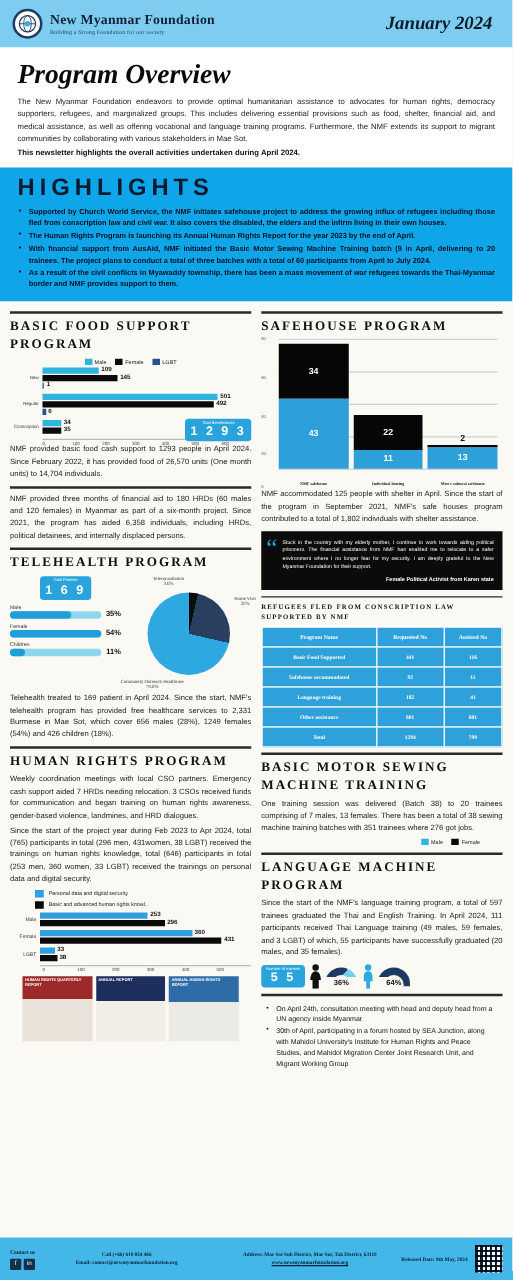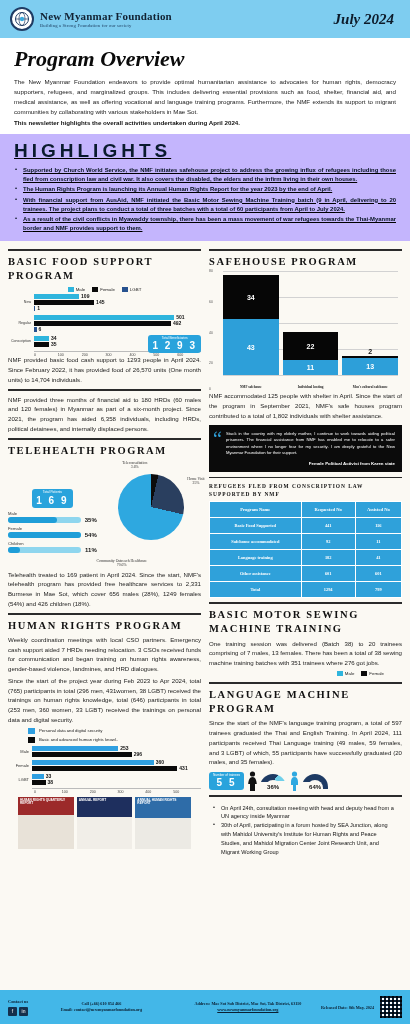--- a/index.html
+++ b/index.html
@@ -30,21 +30,21 @@
   }
   
   .overview { background:#fff; padding:8px 14px 8px; }
   .ov-title {
     font-family:"Liberation Serif", serif; font-style:italic; font-weight:bold;
     font-size:22px; color:#0a0a0a; margin-bottom:5px;
   }
   .ov-body { font-size:6.2px; line-height:1.62; text-align:justify; color:#1a1a1a; }
   .ov-note { font-size:6.2px; font-weight:bold; margin-top:2px; color:#111; }
   
-  .highlights { background:#c4b5fd; padding:6px 14px 7px;text-decoration:underline; }
+  .highlights { background:#0ea5e9; padding:6px 14px 7px; }
   .hl-title { font-size:19px; font-weight:bold; letter-spacing:4px; color:#0a1a2e; margin-bottom:4px; }
   .hl-list { list-style:none; }
   .hl-list li { position:relative; padding-left:9px; font-size:5.9px; line-height:1.55; font-weight:bold; color:#05121f; text-align:justify; margin-bottom:1px; }
   .hl-list li:before { content:"•"; position:absolute; left:1px; top:-1px; }
   
   .cols { display:flex; padding:4px 8px 0; gap:8px; }
   .col { width:50%; }
   .rule { height:2px; background:#2b2b2b; margin:4px 0 4px; }
   .rule.thin { height:1.5px; }
   h2.sec {
@@ -85,21 +85,21 @@
   .vlegend div { display:flex; align-items:center; margin-bottom:6px; color:#333; }
   .dot { width:8px; height:8px; border-radius:50%; margin-right:4px; display:inline-block; }
   .kpi-badge {
     background:#29a3dc; color:#fff; border-radius:3px; padding:2px 4px; text-align:center;
     display:inline-block;
   }
   .kpi-badge .cap { font-size:3.2px; display:block; line-height:1.2; }
   .kpi-badge .num { font-size:10px; font-weight:bold; letter-spacing:2px; display:block; }
   
   .tele { display:flex; gap:4px; margin-top:3px; }
-  .tele-left { width:46%;margin-top:28px; }
+  .tele-left { width:46%; }
   .pillrow { margin-bottom:3px; }
   .pillrow .lab { font-size:4.2px; color:#333; margin-bottom:1px; }
   .pillbar { display:flex; align-items:center; }
   .pilltrack { flex:1; height:6px; border-radius:4px; background:#8fd6ee; position:relative; }
   .pillfill { position:absolute; left:0; top:0; bottom:0; border-radius:4px; background:#1f9ed8; }
   .pillval { font-size:6px; font-weight:bold; margin-left:4px; color:#111; }
   .tele-right { flex:1; position:relative; }
   .pielab { position:absolute; font-size:3.8px; color:#333; font-family:"Liberation Serif", serif; text-align:center; line-height:1.2; }
   
   .tbl-title { font-family:"Liberation Serif", serif; font-weight:bold; font-size:5.4px; letter-spacing:1px; color:#111; line-height:1.5; }
@@ -158,21 +158,21 @@
       <circle cx="8" cy="8" r="6.5" fill="none" stroke="#1f3b63" stroke-width="1"></circle>
       <ellipse cx="8" cy="8" rx="3" ry="6.5" fill="none" stroke="#1f3b63" stroke-width="0.7"></ellipse>
       <path d="M1.5 8 H14.5" stroke="#1f3b63" stroke-width="0.7"></path>
       <circle cx="8" cy="8" r="2.2" fill="#3aa9dd"></circle>
     </svg>
   </div>
   <div class="brand">
     <div class="brand-name">New Myanmar Foundation</div>
     <div class="brand-tag">Building a Strong Foundation for our society</div>
   </div>
-  <div class="issue-date">July 2024</div>
+  <div class="issue-date">January 2024</div>
 </div>
 
 <div class="overview">
   <div class="ov-title">Program Overview</div>
   <div class="ov-body">The New Myanmar Foundation endeavors to provide optimal humanitarian assistance to advocates for human rights, democracy supporters, refugees, and marginalized groups. This includes delivering essential provisions such as food, shelter, financial aid, and medical assistance, as well as offering vocational and language training programs. Furthermore, the NMF extends its support to migrant communities by collaborating with various stakeholders in Mae Sot.</div>
   <div class="ov-note">This newsletter highlights the overall activities undertaken during April 2024.</div>
 </div>
 
 <div class="highlights">
   <div class="hl-title">HIGHLIGHTS</div>

